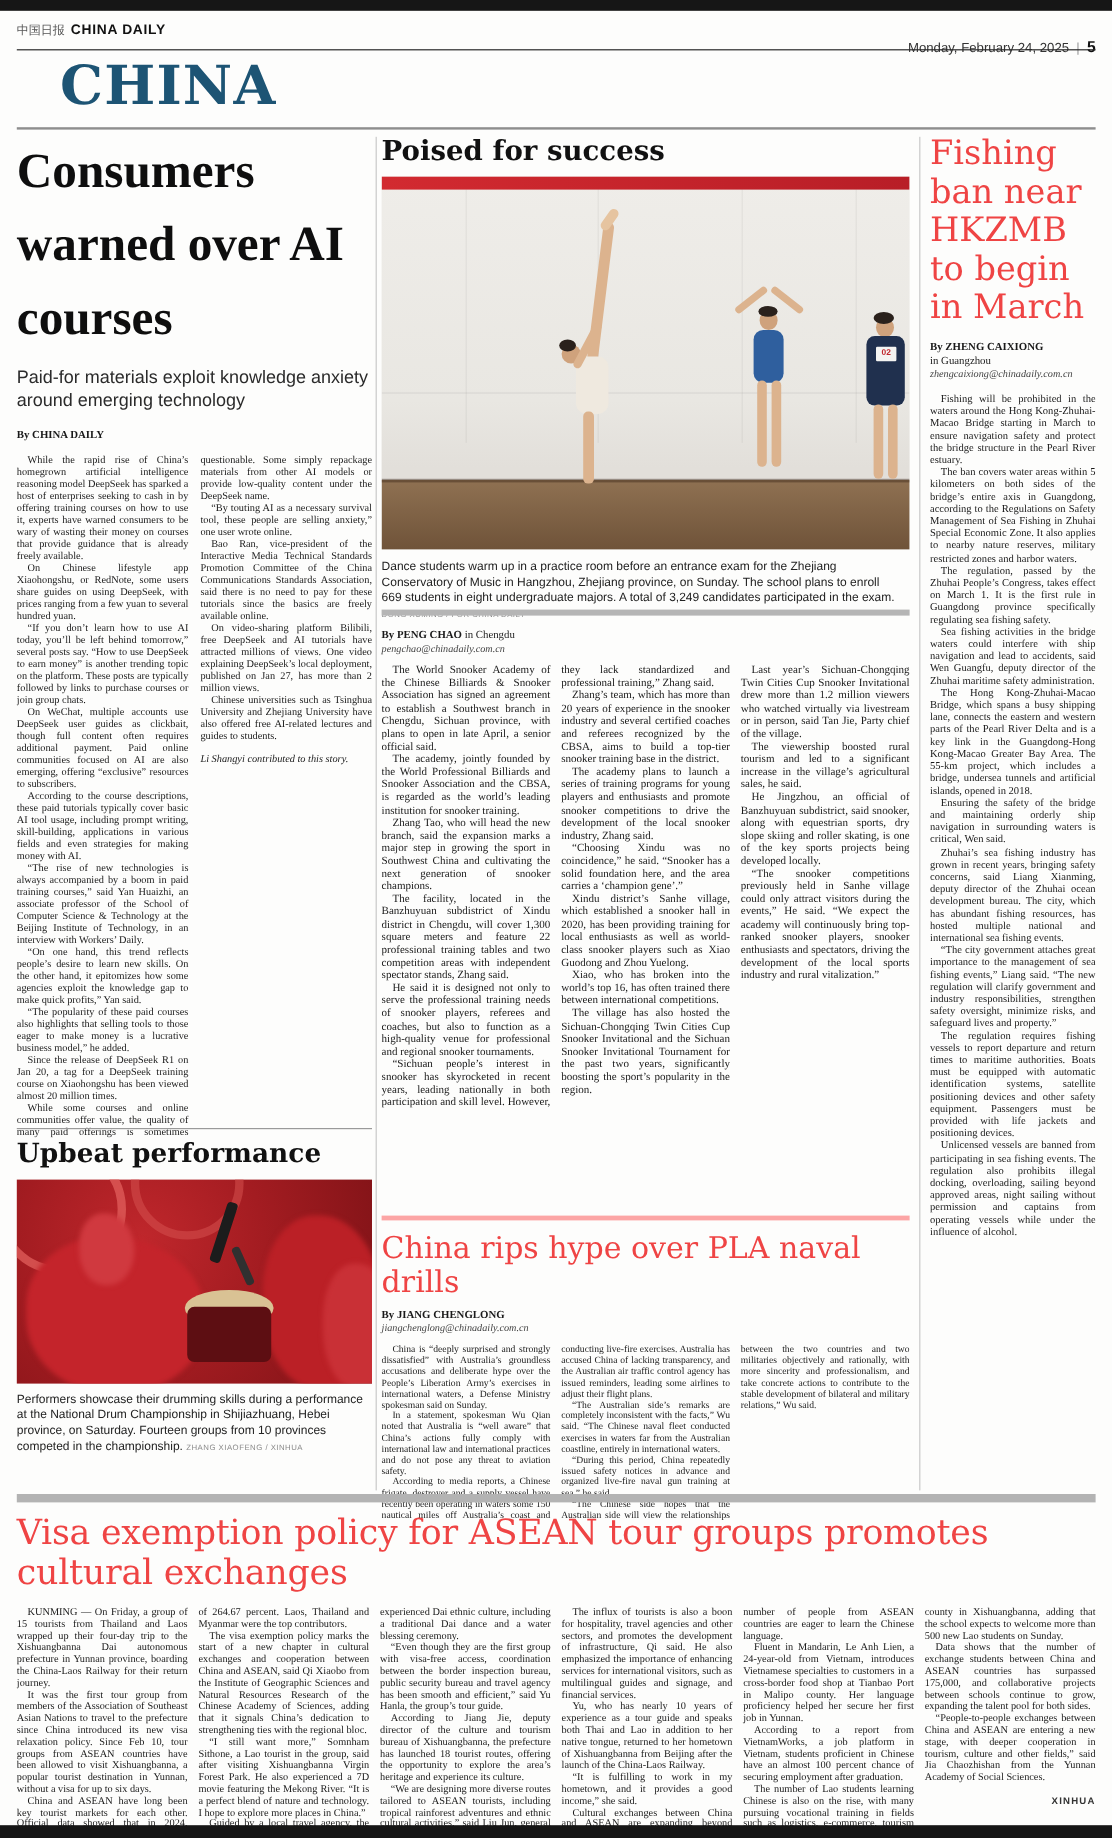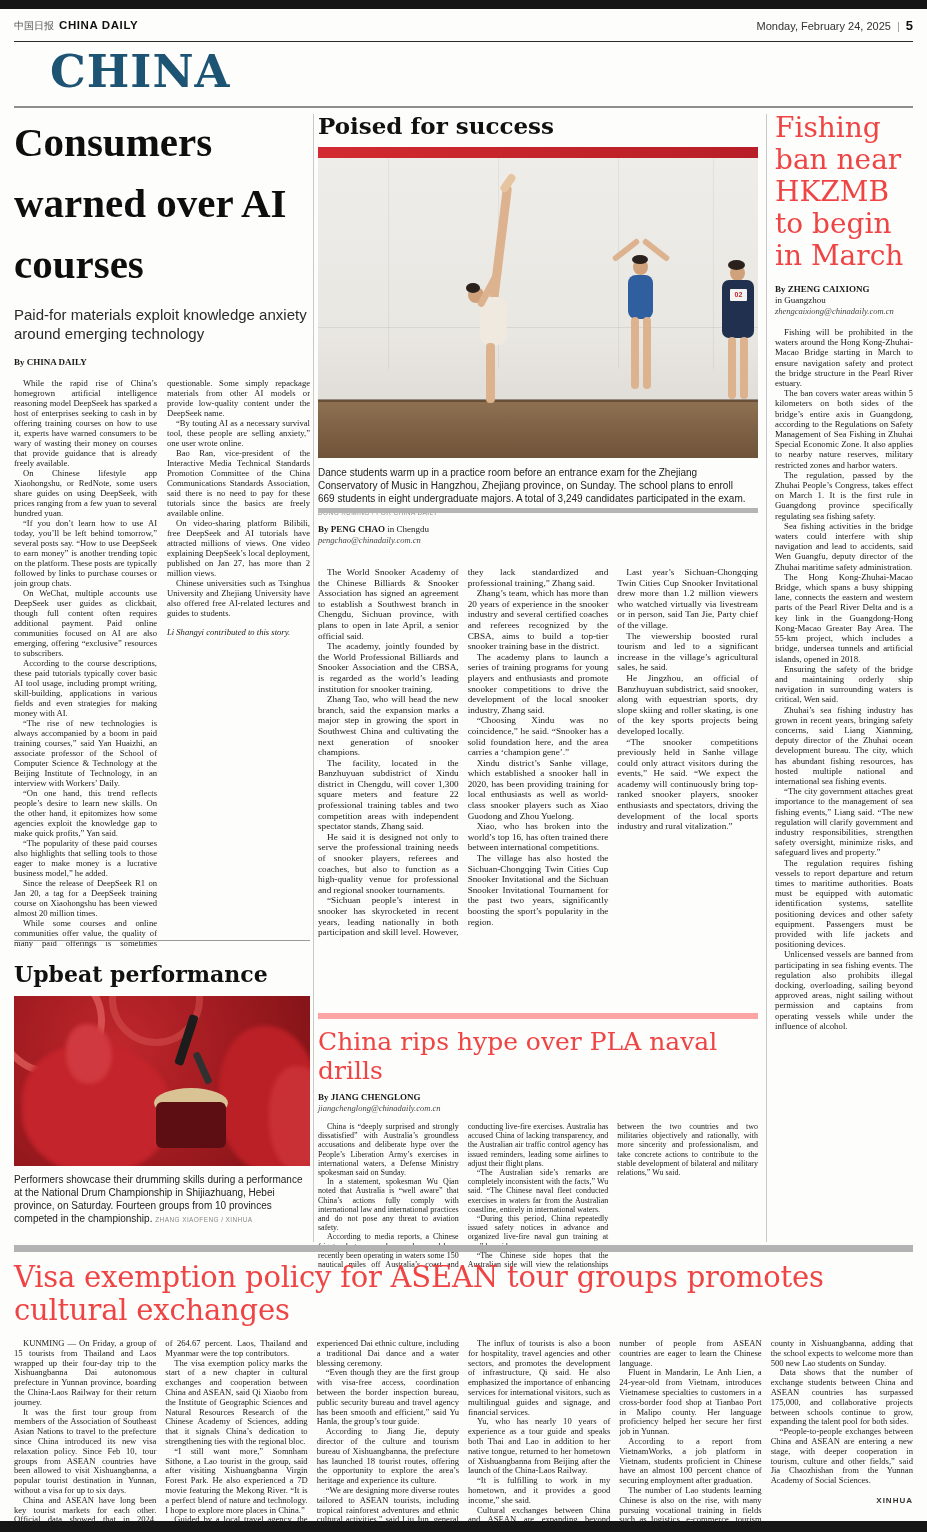--- a/index.html
+++ b/index.html
@@ -5,21 +5,21 @@
   html,body{margin:0;padding:0;background:#777;}
   #page{position:relative;width:927px;height:1532px;background:#fdfdfc;margin:0 auto;
         font-family:"Liberation Serif",serif;color:#191919;overflow:hidden;}
   .abs{position:absolute;}
   
   .top-bar{left:0;top:0;width:927px;height:9px;background:#161616;}
   .bottom-bar{left:0;top:1521px;width:927px;height:11px;background:#161616;}
   .masthead{left:14px;top:15px;width:899px;height:22px;}
   .logo-cn{font-family:"DejaVu Serif",serif;font-size:10px;color:#555;margin-right:5px;}
   .logo-en{font-family:"Liberation Sans",sans-serif;font-weight:bold;font-size:11.5px;letter-spacing:.6px;color:#111;}
-  .date-box{position:absolute;right:0;top:3px;font-family:"Liberation Sans",sans-serif;font-size:11px;color:#333;}
+  .date-box{position:absolute;right:0;top:16px;font-family:"Liberation Sans",sans-serif;font-size:11px;color:#333;}
   .date-box .sep{color:#999;margin:0 6px;}
   .date-box .pg{font-weight:bold;font-size:13px;color:#111;}
   .rule-a{left:14px;top:41px;width:899px;height:1px;background:#2a2a2a;}
   .section-title{left:14px;top:46px;font-family:"DejaVu Serif",serif;font-weight:bold;
                  font-size:45px;line-height:52px;color:#1d5474;letter-spacing:1px;margin-left:36px;}
   .rule-b{left:14px;top:106px;width:899px;height:2px;background:#8e8e8e;}
   .v-rule{width:1px;background:#c9c9c9;top:114px;height:1128px;}
   
   .body-cols p{margin:0;text-indent:9px;text-align:justify;}
   .body-cols{text-align:justify;}
@@ -33,21 +33,21 @@
   .caption .credit{font-size:6.5px;letter-spacing:.4px;color:#8a8a8a;text-transform:uppercase;}
   .slab{font-family:"DejaVu Serif",serif;font-weight:bold;color:#111;}
   
   .ai-block{left:14px;top:112px;width:296px;}
   .ai-h1{font-family:"Liberation Serif",serif;font-weight:bold;font-size:41px;line-height:61px;color:#0e0e0e;margin:0 0 10px 0;}
   .ai-sub{font-family:"Liberation Sans",sans-serif;font-size:15px;line-height:19px;color:#2b2b2b;margin:0 0 14px 0;}
   .ai-byline{font-weight:bold;font-size:9px;margin-bottom:11px;}
   .ai-body{height:570px;column-count:2;column-gap:10px;column-fill:auto;
            font-size:8.6px;line-height:10px;overflow:hidden;}
   
-  .upbeat-block{left:14px;top:940px;width:296px;border-top:1px solid #9a9a9a;padding-top:20px;}
+  .upbeat-block{left:14px;top:940px;width:296px;border-top:1px solid #9a9a9a;padding-top:7px;}
   .upbeat-h{font-size:22px;line-height:26px;margin:0 0 9px 0;}
   .photo-drums{position:relative;width:296px;height:170px;overflow:hidden;
      background:radial-gradient(circle at 35% 30%, #c0272c 0%, #a31c21 45%, #7d1216 100%);}
   .ring{position:absolute;border-radius:50%;border:7px solid rgba(226,95,92,.75);}
   .blob{position:absolute;border-radius:45% 55% 50% 50%;filter:blur(2px);}
   .drum-top{position:absolute;background:#d9c294;border-radius:50%;}
   .drum-side{position:absolute;background:#5d0e12;border-radius:6px;}
   .stick{position:absolute;background:#1c1c1c;border-radius:3px;}
   .upbeat-cap{margin-top:7px;}
   
@@ -66,25 +66,25 @@
   .head{position:absolute;background:#cfa27c;border-radius:50%;}
   .hair{position:absolute;background:#2a211c;border-radius:50%;}
   .bib{position:absolute;background:#f4f4f2;color:#c0262c;font-family:"Liberation Sans",sans-serif;
        font-weight:bold;font-size:7px;text-align:center;line-height:12px;border-radius:1px;}
   .poised-cap{margin-top:8px;width:434px;}
   
   .snooker-block{left:318px;top:508px;width:440px;}
   .gray-bar{height:5px;background:#b5b5b5;margin-bottom:11px;}
   .news-h2{font-family:"DejaVu Serif",serif;font-weight:normal;color:#ef4444;margin:0;}
   .snooker-h{font-size:26px;line-height:33px;margin-bottom:9px;}
-  .snooker-byline{margin-bottom:21px;}
+  .snooker-byline{margin-bottom:7px;}
   .snooker-body{height:378px;column-count:3;column-gap:9px;column-fill:auto;
      font-size:9.2px;line-height:10.6px;overflow:hidden;}
   
-  .pla-block{left:318px;top:1013px;width:440px;border-top:6px solid #fca5a5;padding-top:8px;}
+  .pla-block{left:318px;top:1013px;width:440px;border-top:4px solid #fca5a5;padding-top:8px;}
   .pla-h{font-size:25px;line-height:29px;margin-bottom:7px;}
   .pla-byline{margin-bottom:8px;}
   .pla-body{height:150px;column-count:3;column-gap:9px;column-fill:auto;
      font-size:8px;line-height:9.2px;overflow:hidden;}
   
   .fishing-block{left:775px;top:112px;width:138px;}
   .fishing-h{font-size:28px;line-height:32px;margin-bottom:12px;}
   .fishing-byline{margin-bottom:10px;}
   .fishing-body{height:880px;font-size:8.8px;line-height:10.2px;overflow:hidden;}
   

